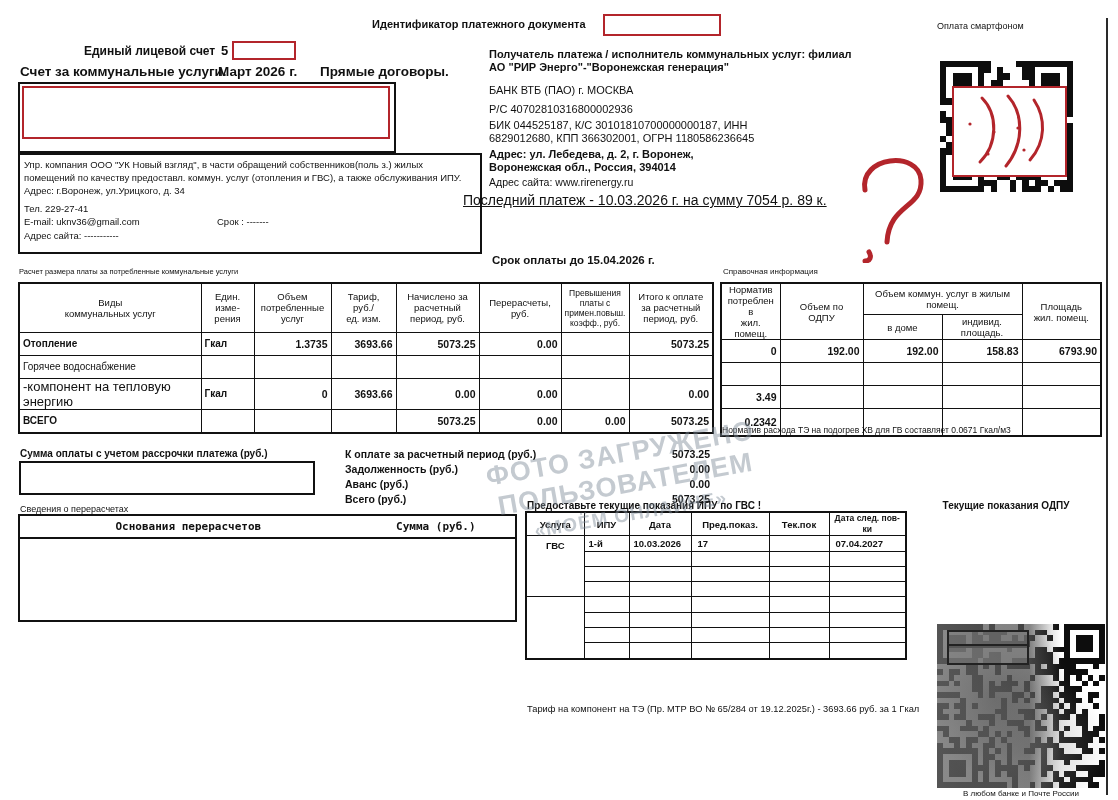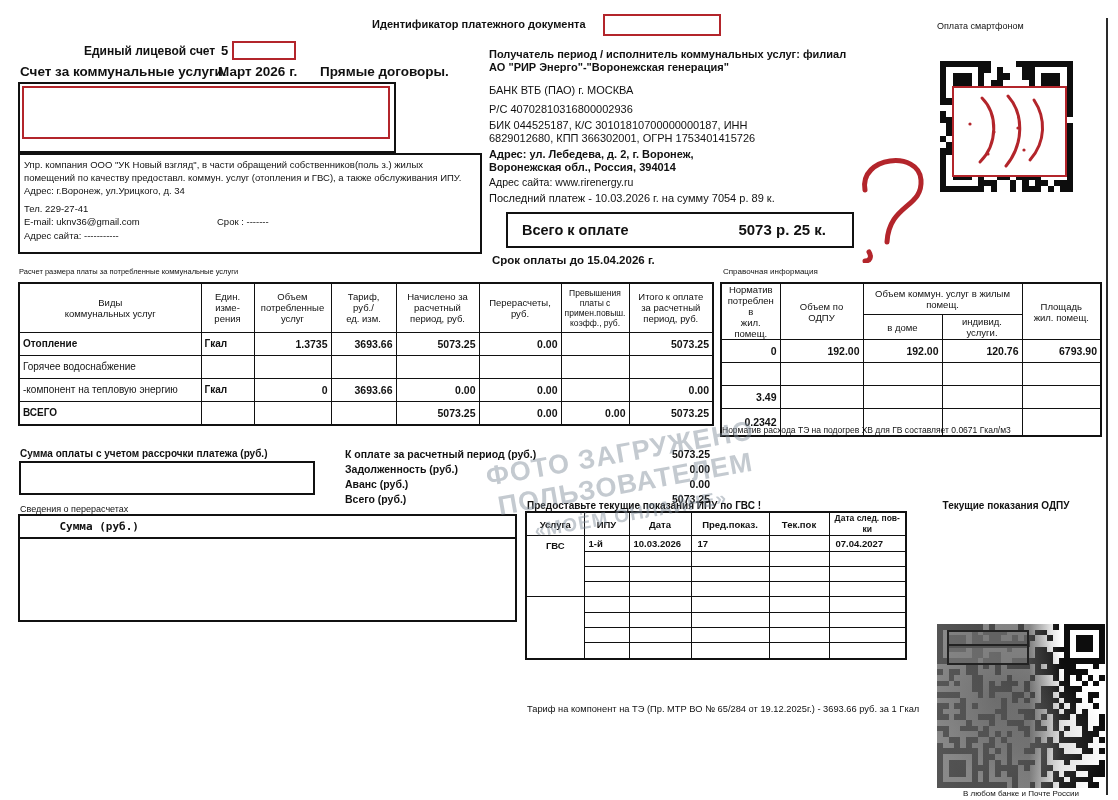--- a/index.html
+++ b/index.html
@@ -328,35 +328,31 @@
   <div class="abs box" style="left:18px;top:153px;width:464px;height:101px;font-size:9.5px;">
     <div class="abs" style="left:4px;top:4px;">Упр. компания ООО "УК Новый взгляд", в части обращений собственников(поль з.) жилых</div>
     <div class="abs" style="left:4px;top:17px;">помещений по качеству предоставл. коммун. услуг (отопления и ГВС), а также обслуживания ИПУ.</div>
     <div class="abs" style="left:4px;top:30px;">Адрес: г.Воронеж, ул.Урицкого, д. 34</div>
     <div class="abs" style="left:4px;top:48px;">Тел. 229-27-41</div>
     <div class="abs" style="left:4px;top:61px;">E-mail: uknv36@gmail.com</div>
     <div class="abs" style="left:197px;top:61px;">Срок : -------</div>
     <div class="abs" style="left:4px;top:75px;">Адрес сайта: -----------</div>
   </div>
 
-  <div class="abs b" style="left:489px;top:48px;font-size:11px;">Получатель период / исполнитель коммунальных услуг: филиал</div>
+  <div class="abs b" style="left:489px;top:48px;font-size:11px;">Получатель платежа / исполнитель коммунальных услуг: филиал</div>
   <div class="abs b" style="left:489px;top:61px;font-size:11px;">АО "РИР Энерго"-"Воронежская генерация"</div>
   <div class="abs" style="left:489px;top:84px;font-size:11px;">БАНК ВТБ (ПАО) г. МОСКВА</div>
   <div class="abs" style="left:489px;top:103px;font-size:11px;">Р/С 40702810316800002936</div>
   <div class="abs" style="left:489px;top:119px;font-size:11px;">БИК  044525187,   К/С  30101810700000000187,  ИНН</div>
-  <div class="abs" style="left:489px;top:132px;font-size:11px;">6829012680, КПП 366302001, ОГРН 1753401415726</div>
+  <div class="abs" style="left:489px;top:132px;font-size:11px;">6829012680, КПП 366302001, ОГРН 1180586236645</div>
   <div class="abs b" style="left:489px;top:148px;font-size:11px;">Адрес:   ул. Лебедева,  д. 2,  г.  Воронеж,</div>
   <div class="abs b" style="left:489px;top:161px;font-size:11px;">Воронежская обл., Россия, 394014</div>
   <div class="abs" style="left:489px;top:176px;font-size:10.5px;">Адрес сайта: www.rirenergy.ru</div>
-  <div class="abs" style="left:489px;top:192px;font-size:11px;">Последний платеж -  10.03.2026 г. на сумму 7054 р. 89 к.</div>
-
-  <div class="abs box" style="left:506px;top:212px;width:348px;height:36px;">
-    <span class="abs b" style="left:14px;top:8px;font-size:14.5px;">Всего к оплате</span>
-    <span class="abs b" style="right:26px;top:7px;font-size:15px;">5073 р. 25 к.</span>
-  </div>
+  <div class="abs" style="left:463px;top:192px;font-size:14px;text-decoration:underline;">Последний платеж -  10.03.2026 г. на сумму 7054 р. 89 к.</div>
+
   <div class="abs b" style="left:492px;top:254px;font-size:11.5px;">Срок оплаты до 15.04.2026 г.</div>
 
   <svg class="abs" style="left:845px;top:148px;" width="95" height="115" viewBox="0 0 95 115">
     <g fill="none" stroke="#b3252b" stroke-width="5" stroke-linecap="round">
       <path d="M20,42 C14,8 74,2 76,32 C78,60 44,56 42,94"></path>
       <path d="M24,104 C27,109 25,113 20,113"></path>
     </g>
   </svg>
 
   <div class="abs" style="left:19px;top:267px;font-size:7.5px;">Расчет размера платы за потребленные коммунальные услуги</div>
@@ -415,21 +411,21 @@
         <td class="name">Горячее водоснабжение</td>
         <td></td>
           <td></td>
           <td></td>
         <td></td>
           <td></td>
           <td></td>
           <td></td>
       </tr>
       <tr style="height:23px;">
-        <td class="name" style="font-size:10px;">-компонент на тепловую энергию</td>
+        <td class="name" style="font-size:13px;">-компонент на тепловую энергию</td>
         <td class="unit">Гкал</td>
         <td class="num">0</td>
         <td class="num">3693.66</td>
         <td class="num">0.00</td>
         <td class="num">0.00</td>
         <td class="num"></td>
         <td class="num">0.00</td>
       </tr>
       <tr style="height:24px;">
         <td class="name b">ВСЕГО</td>
@@ -458,29 +454,29 @@
 потреблен в
 жил. помещ.</th>
         <th class="pre" rowspan="2">Объем по
 ОДПУ</th>
         <th colspan="2">Объем  коммун. услуг  в жилым помещ.</th>
         <th class="pre" rowspan="2">Площадь
 жил. помещ.</th>
       </tr>
       <tr style="height:19px;">
         <th>в доме</th>
-        <th>индивид. услуги.</th>
+        <th>индивид. площадь.</th>
       </tr>
     </thead>
     <tbody>
       <tr style="height:23px;">
         <td class="num">0</td>
         <td class="num">192.00</td>
         <td class="num">192.00</td>
-        <td class="num">120.76</td>
+        <td class="num">158.83</td>
         <td class="num">6793.90</td>
       </tr>
       <tr style="height:23px;">
         <td></td>
           <td></td>
           <td></td>
           <td></td>
           <td></td>
       </tr>
       <tr style="height:23px;">
@@ -514,20 +510,21 @@
   <div class="abs b" style="left:590px;top:493px;width:120px;text-align:right;font-size:10.5px;">5073.25</div>
 
   <div class="wm" style="left:385px;top:438px;width:480px;">
     <div style="font-size:27px;">ФОТО ЗАГРУЖЕНО ПОЛЬЗОВАТЕЛЕМ</div>
     <div style="font-size:19px;margin-top:4px;">«МОЁМ ОНЛАЙНЕ»</div>
   </div>
 
   <div class="abs" style="left:20px;top:504px;font-size:9px;">Сведения о перерасчетах</div>
   <div class="abs box" style="left:18px;top:514px;width:499px;height:108px;">
     <div style="display:flex;height:21px;border-bottom:2px solid #111;align-items:center;">
+      <span class="mono b" style="width:68%;text-align:center;font-size:11px;">Основания  перерасчетов</span>
       <span class="mono b" style="width:32%;text-align:center;font-size:11px;">Сумма  (руб.)</span>
     </div>
   </div>
 
   <div class="abs b" style="left:527px;top:500px;font-size:10px;">Предоставьте текущие показания ИПУ по ГВС !</div>
   <table class="grid abs" style="left:525px;top:511px;width:380px;">
     <colgroup>
         <col style="width:58px">
         <col style="width:45px">
         <col style="width:62px">

